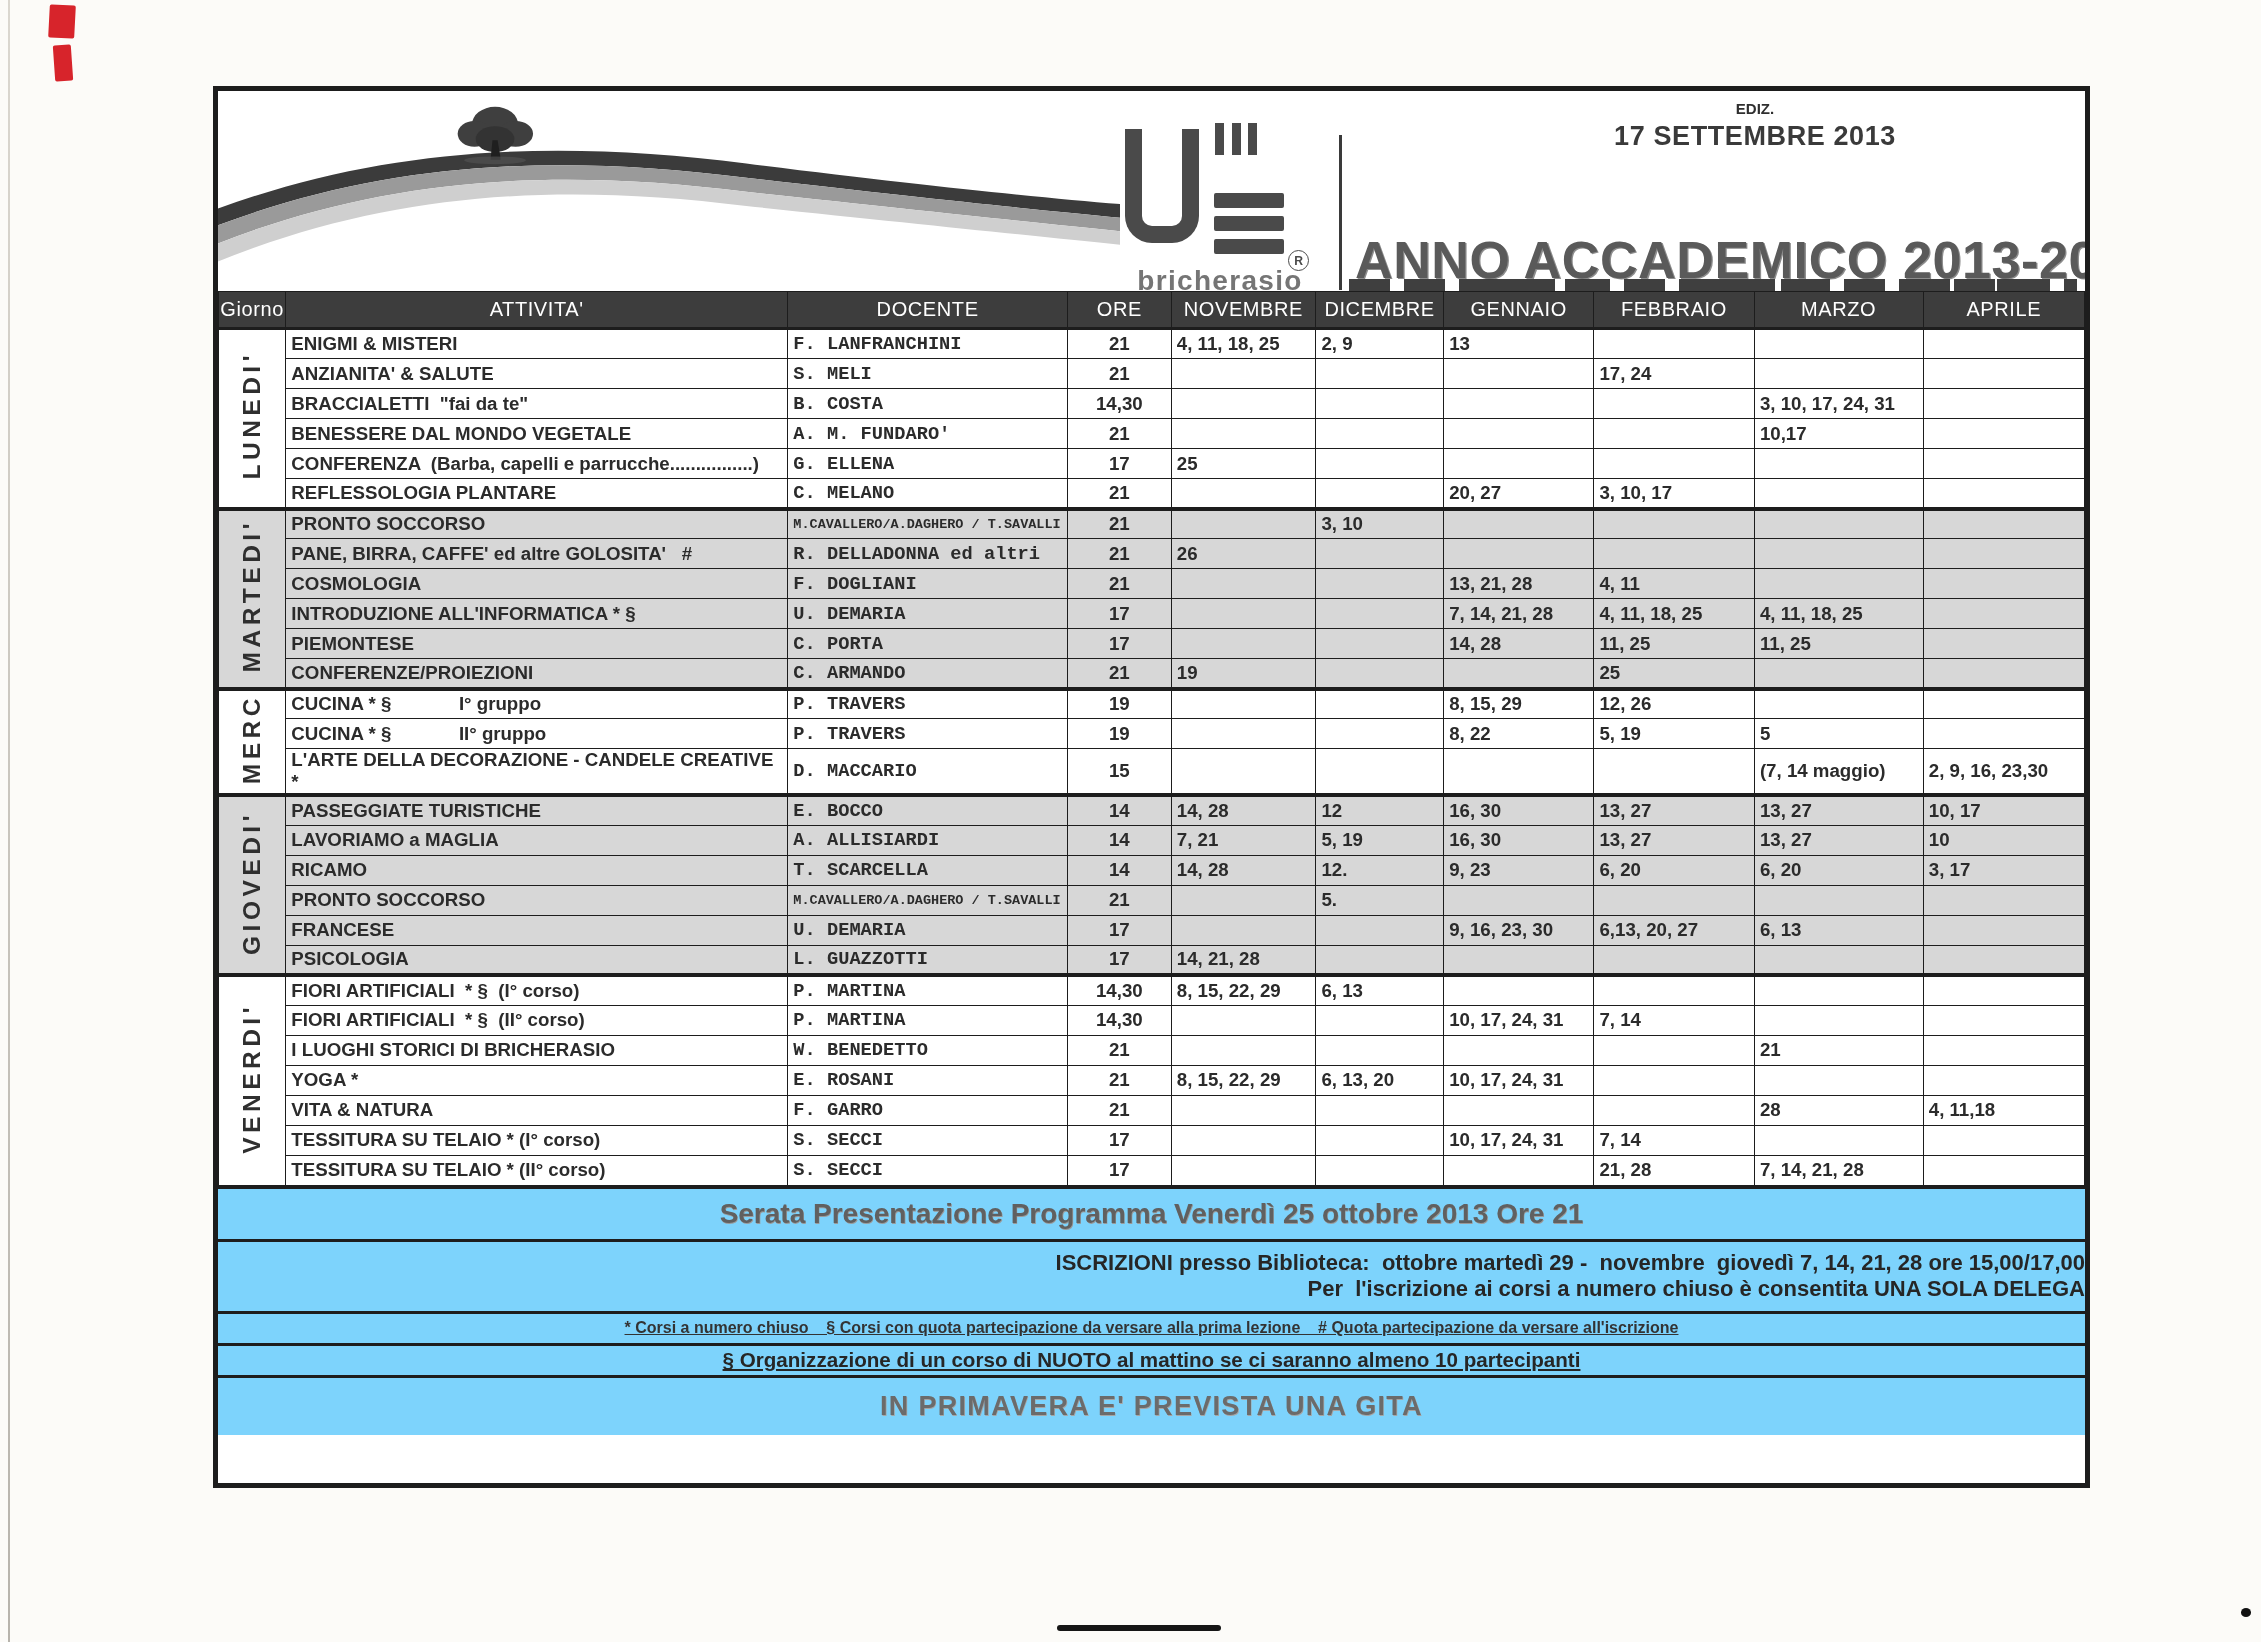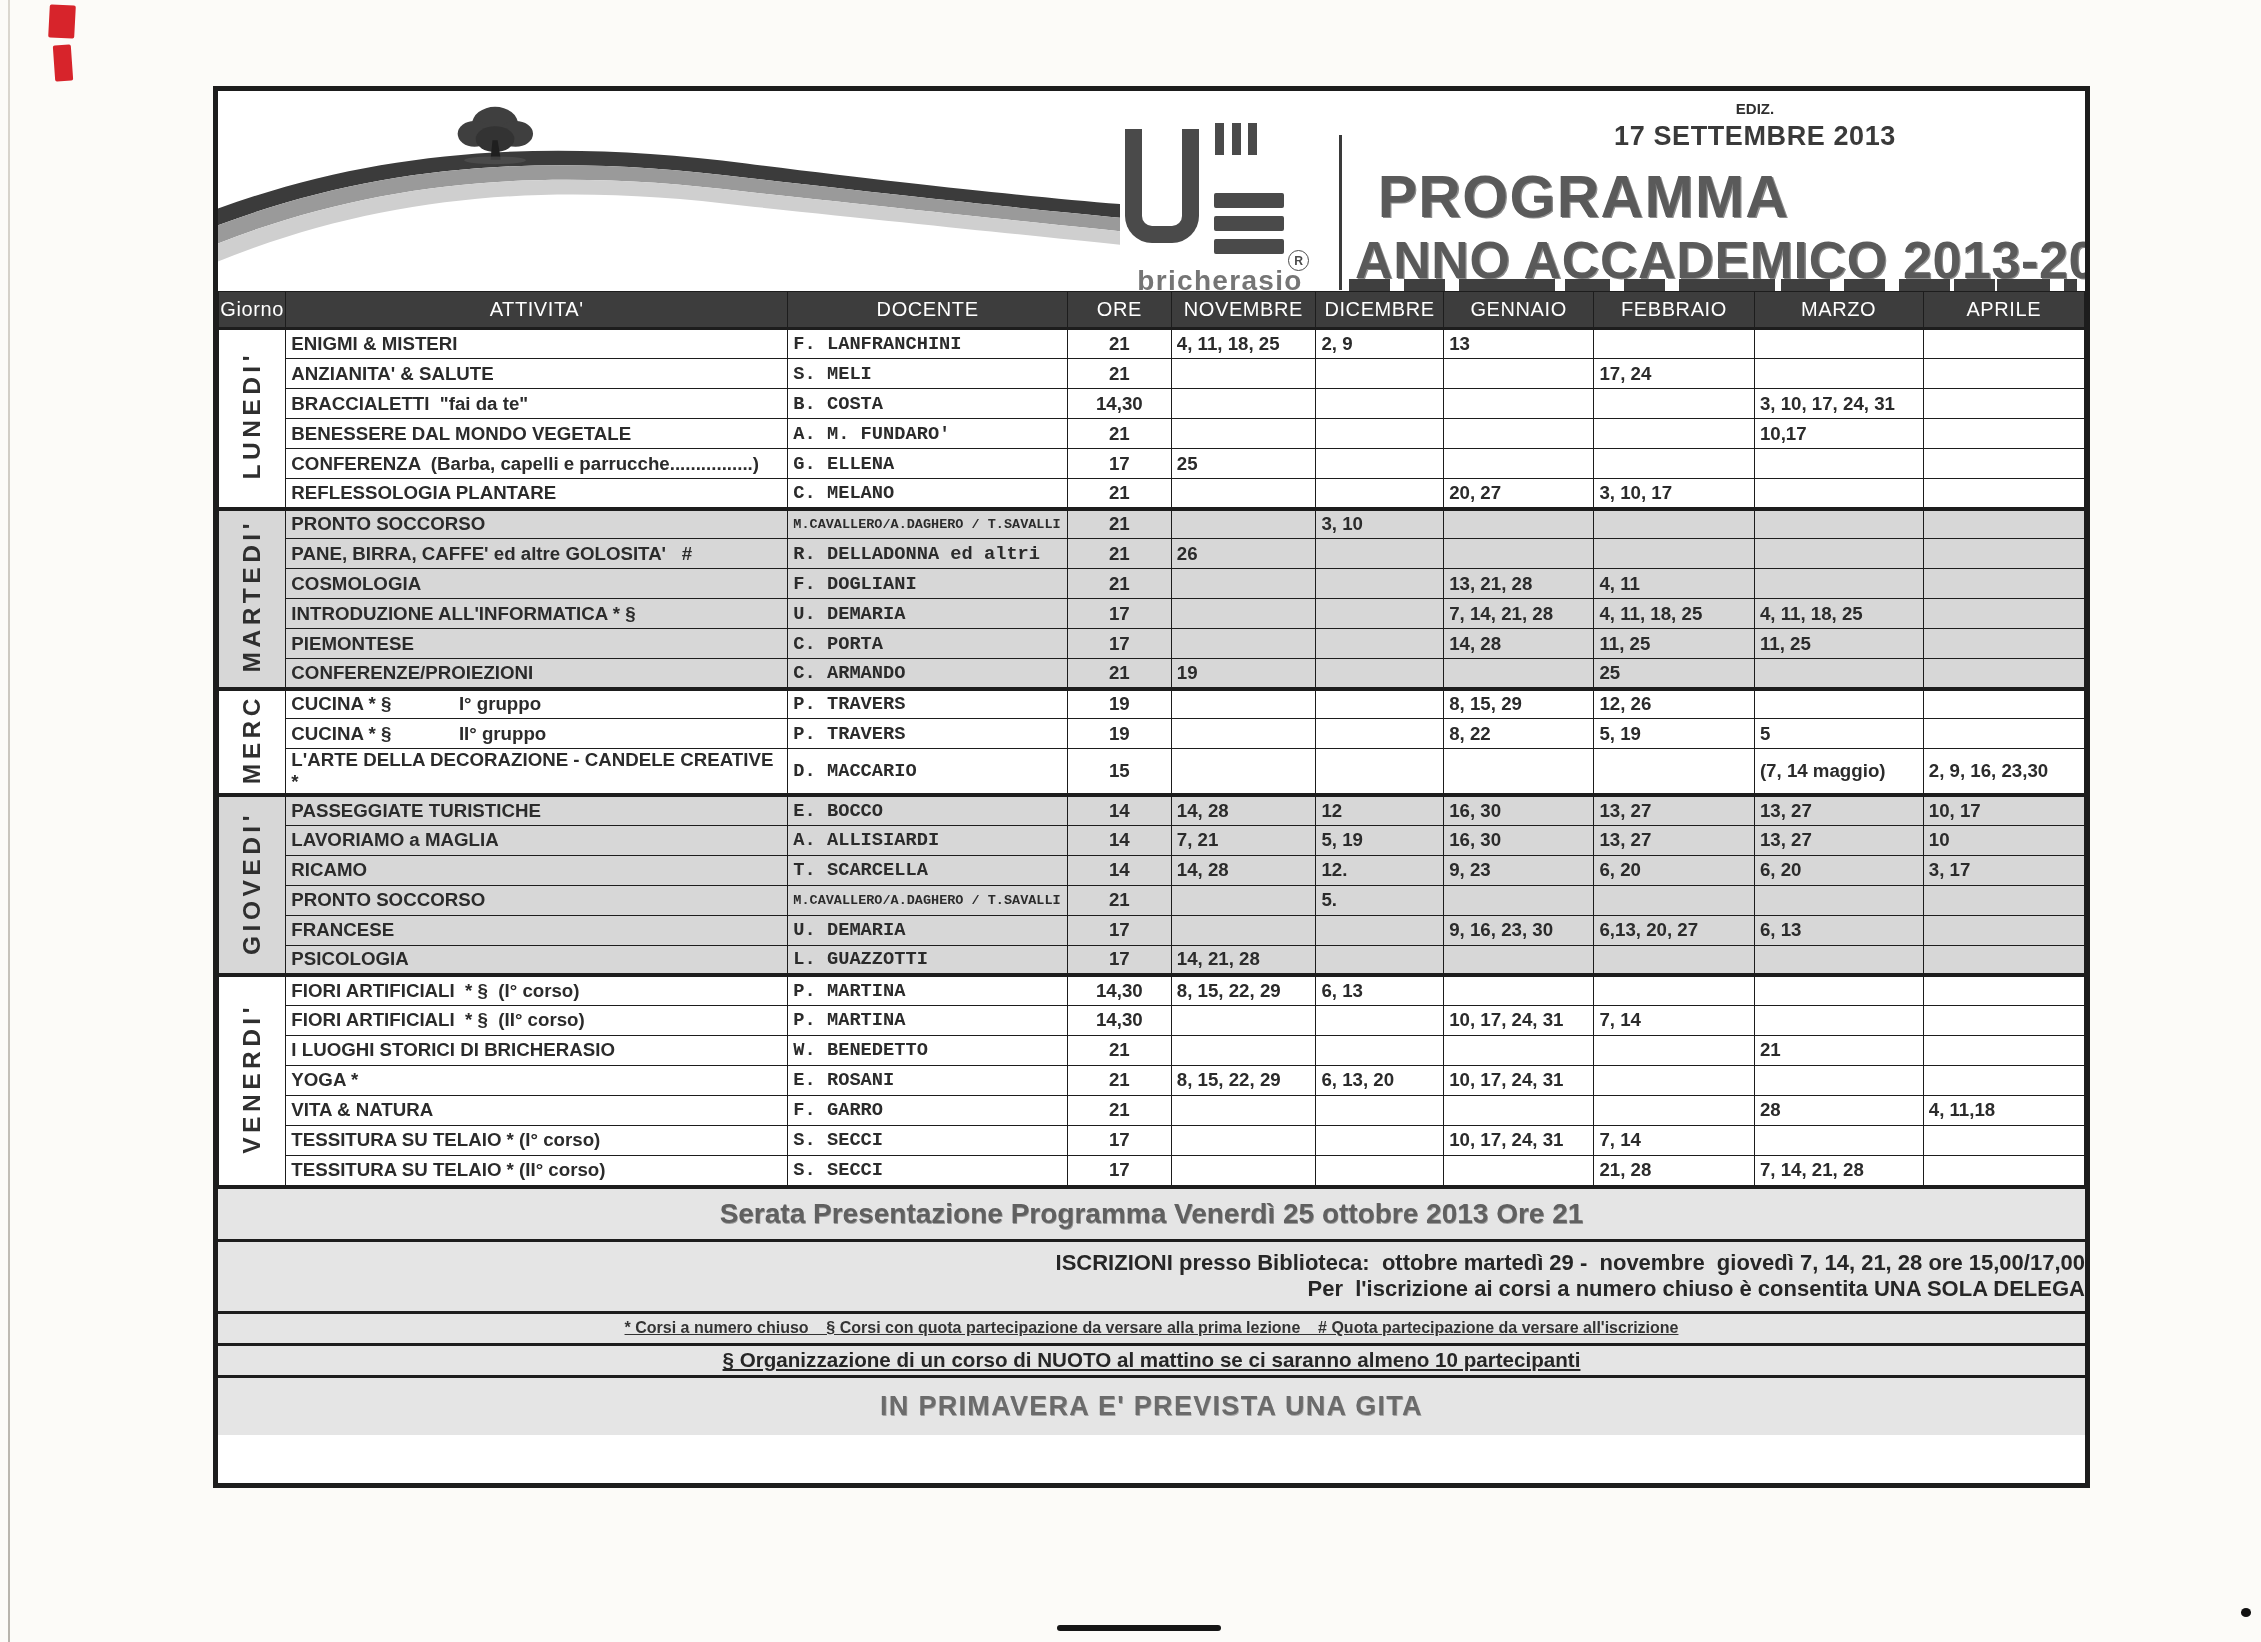--- a/index.html
+++ b/index.html
@@ -71,21 +71,21 @@
   .day-text { writing-mode:vertical-rl; transform:rotate(180deg); display:inline-block;
     font-size:24.5px; font-weight:600; letter-spacing:4.5px; color:#2f2f2f; }
   td.activity-cell { white-space:pre-wrap; }
   td.docente-cell { font-size:17.4px;font-family:Liberation Mono, monospace; }
   td.docente-cell.small { font-size:13.5px; letter-spacing:0; }
   td.ore-cell { text-align:center; padding:0 2.6px; }
   td.month-cell { font-size:18.7px; }
 
   
   .foot-row { box-sizing:border-box; border-top:3.2px solid #1d1d1d; width:100%;
-    display:flex; flex-direction:column; align-items:center; justify-content:center; background:#e5e5e5; }
+    display:flex; flex-direction:column; align-items:center; justify-content:center; background:#7dd3fc; }
   .foot-serata { height:53px; font-size:28px; font-weight:bold; color:#606060;
     text-shadow:0.6px 0.6px 0 #9a9a9a; }
   .foot-iscrizioni { height:72px;align-items:flex-end; }
   .foot-iscrizioni .l1, .foot-iscrizioni .l2 { font-size:22px; font-weight:bold; color:#262626; white-space:pre-wrap; }
   .foot-legend { height:32px; font-size:16px; font-weight:600; color:#333;
     text-decoration:underline; white-space:pre-wrap; }
   .foot-nuoto { height:32px; font-size:20.6px; font-weight:bold; color:#262626;
     text-decoration:underline; }
   .foot-gita { height:60px; font-size:27px; font-weight:bold; color:#6b6b6b; letter-spacing:1.3px;
     text-shadow:0.6px 0.6px 0 #a5a5a5; }
@@ -125,21 +125,20 @@
         <div class="ebar e1"></div>
         <div class="ebar e2"></div>
         <div class="ebar e3"></div>
         <div class="rmark">R</div>
         <div class="logo-name">bricherasio</div>
       </div>
 
       <div class="mast-divider"></div>
       <div class="ediz-label">EDIZ.</div>
       <div class="ediz-date">17 SETTEMBRE 2013</div>
-      <div class="title1">PROGRAMMA</div>
       <div class="title2">ANNO ACCADEMICO 2013-2014</div>
       <div class="smudge"></div>
     </div>
 
     <table class="schedule">
       <colgroup>
         <col style="width:3.6%">
           <col style="width:26.9%">
           <col style="width:15.0%">
           <col style="width:5.55%">

